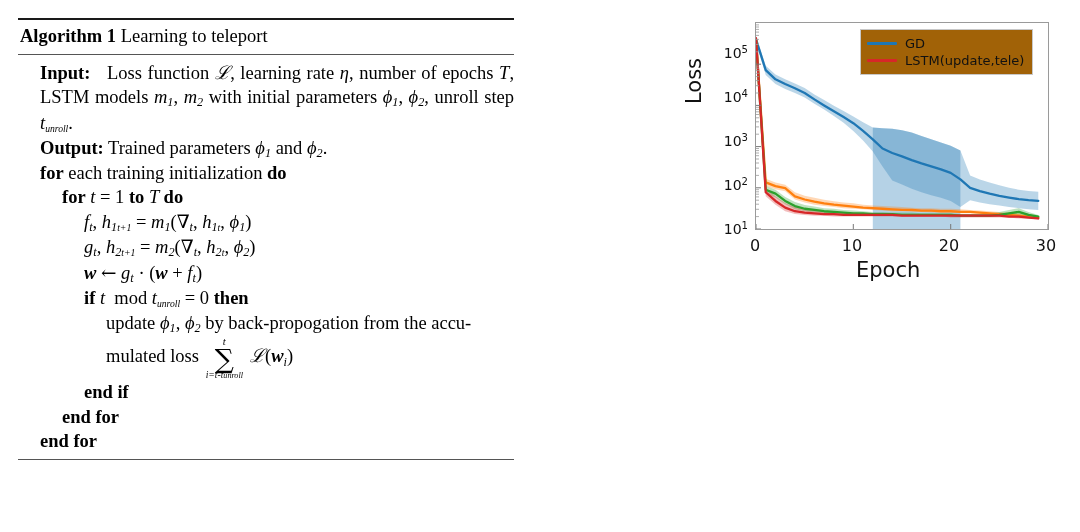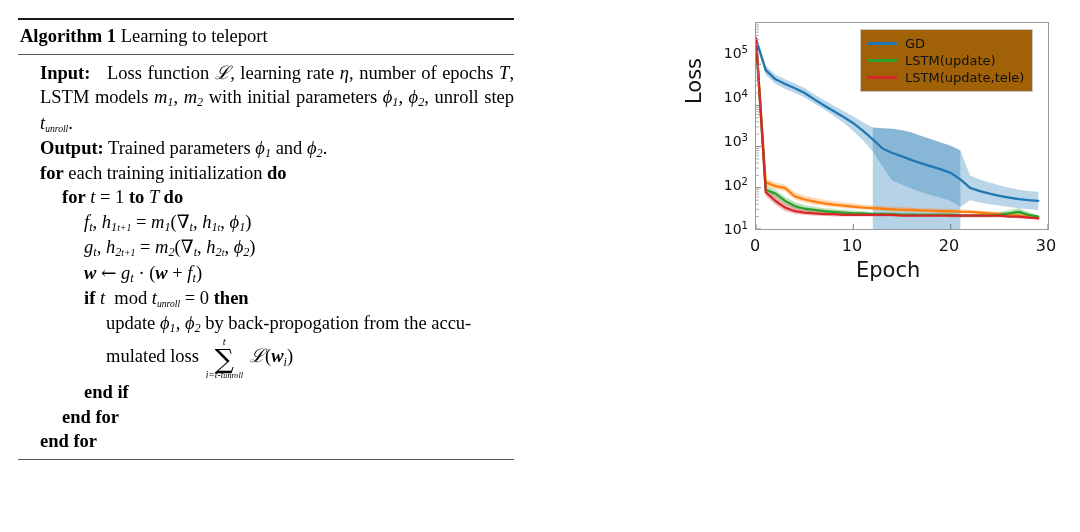--- a/index.html
+++ b/index.html
@@ -268,24 +268,20 @@
           <line x1="194.7" y1="206" x2="194.7" y2="201" stroke="#777" stroke-width="1"></line>
           <line x1="292.0" y1="206" x2="292.0" y2="201" stroke="#777" stroke-width="1"></line>
         </svg>
 
       <div id="legend-box">
         <div class="legend-row">
           <span class="legend-swatch" style="background:#1f77b4"></span>
           <span class="legend-label">GD</span>
         </div>
         <div class="legend-row">
-          <span class="legend-swatch" style="background:#2ca02c"></span>
-          <span class="legend-label">LSTM(update)</span>
-        </div>
-        <div class="legend-row">
           <span class="legend-swatch" style="background:#d62728"></span>
           <span class="legend-label">LSTM(update,tele)</span>
         </div>
       </div>
     </div>
   </div>
 
 </div>
 
 </body></html>

